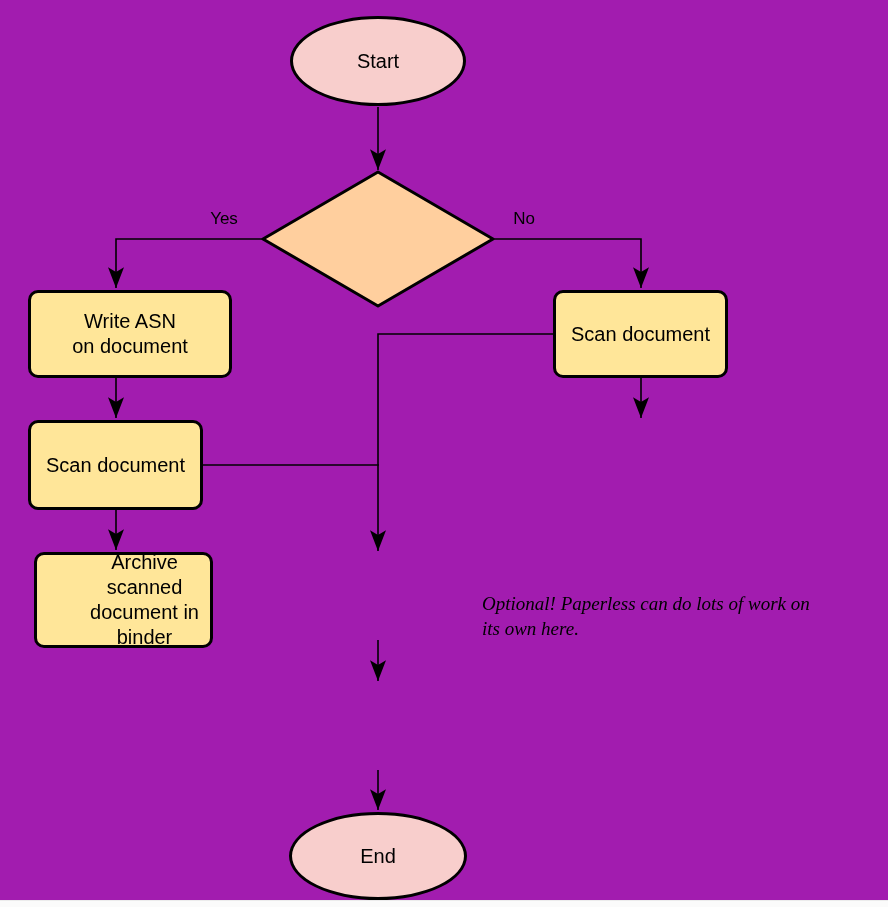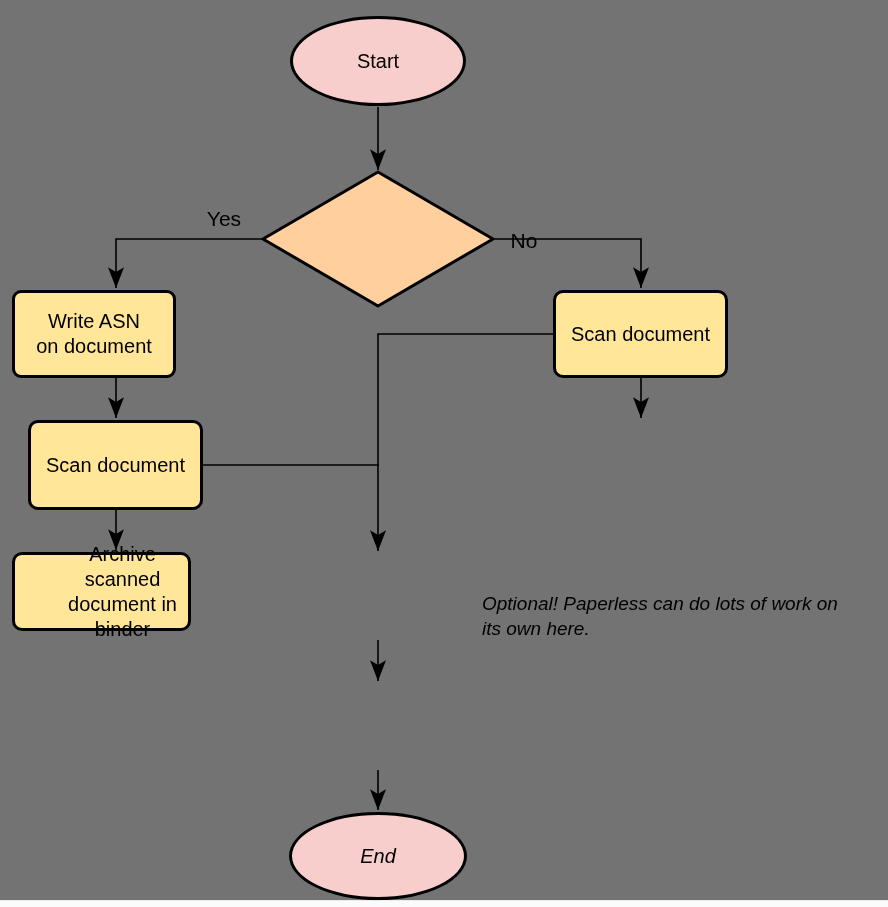--- a/index.html
+++ b/index.html
@@ -1,20 +1,20 @@
 <!DOCTYPE html>
 <html><head>
 <meta charset="utf-8">
 <style>
   html, body { margin: 0; padding: 0; background: #ffffff; }
   .canvas {
     position: relative;
     width: 888px;
     height: 907px;
-    background: #737373;
+    background: #a21caf;
     font-family: "Liberation Sans", sans-serif;
     color: #000;
     overflow: hidden;
   }
   svg.edges {
     position: absolute;
     left: 0; top: 0;
     width: 888px; height: 907px;
     pointer-events: none;
   }
@@ -43,21 +43,21 @@
     display: flex;
     align-items: center;
     justify-content: center;
     text-align: center;
     font-size: 20px;
     line-height: 25px;
     white-space: pre-line;
   }
   .edge-label {
     position: absolute;
-    font-size: 21px;
+    font-size: 17px;
     line-height: 22px;
     text-align: center;
   }
   .note {
     position: absolute;
     font-size: 19px;
     line-height: 25px;
     font-style: italic;
     white-space: pre-line;
   }
@@ -94,36 +94,36 @@
     <path d="M378,770 L378,810" fill="none" stroke="#000" stroke-width="1.6" marker-end="url(#arrow)"></path>
 
     <polygon points="378,172 493,239 378,306 263,239" fill="#ffcf9e" stroke="#000" stroke-width="3" stroke-linejoin="round"></polygon>
   </svg>
 
   <div class="node terminator" style="left:290px; top:16px; width:176px; height:90px;">Start</div>
 
 
   <div class="edge-label" style="left:199px; top:208px; width:50px;">Yes</div>
 
-  <div class="edge-label" style="left:499px; top:208px; width:50px;margin-top:22px;">No</div>
+  <div class="edge-label" style="left:499px; top:208px; width:50px;">No</div>
 
-  <div class="node process" style="left:12px; top:290px; width:164px; height:88px;border-radius:9px;">Write ASN
+  <div class="node process" style="left:28px; top:290px; width:204px; height:88px;">Write ASN
 on document</div>
 
   <div class="node process" style="left:28px; top:420px; width:175px; height:90px;">Scan document</div>
 
-  <div class="node process" style="left:12px; top:552px; width:179px; height:79px;padding-left:42px;">Archive scanned
+  <div class="node process" style="left:34px; top:552px; width:179px; height:96px;padding-left:42px;">Archive scanned
 document in
 binder</div>
 
   <div class="node process" style="left:553px; top:290px; width:175px; height:88px;">Scan document</div>
 
 
 
-  <div class="note" style="left:482px; top:591px; width:400px;">Optional! Paperless can do lots of work on
+  <div class="note" style="left:482px; top:591px; width:400px;font-family:Liberation Serif, serif;">Optional! Paperless can do lots of work on
 its own here.</div>
 
 
-  <div class="node terminator" style="left:289px; top:812px; width:178px; height:88px;font-style:italic;">End</div>
+  <div class="node terminator" style="left:289px; top:812px; width:178px; height:88px;">End</div>
 
   <div class="bottom-rule"></div>
 
 </div>
 
 </body></html>

